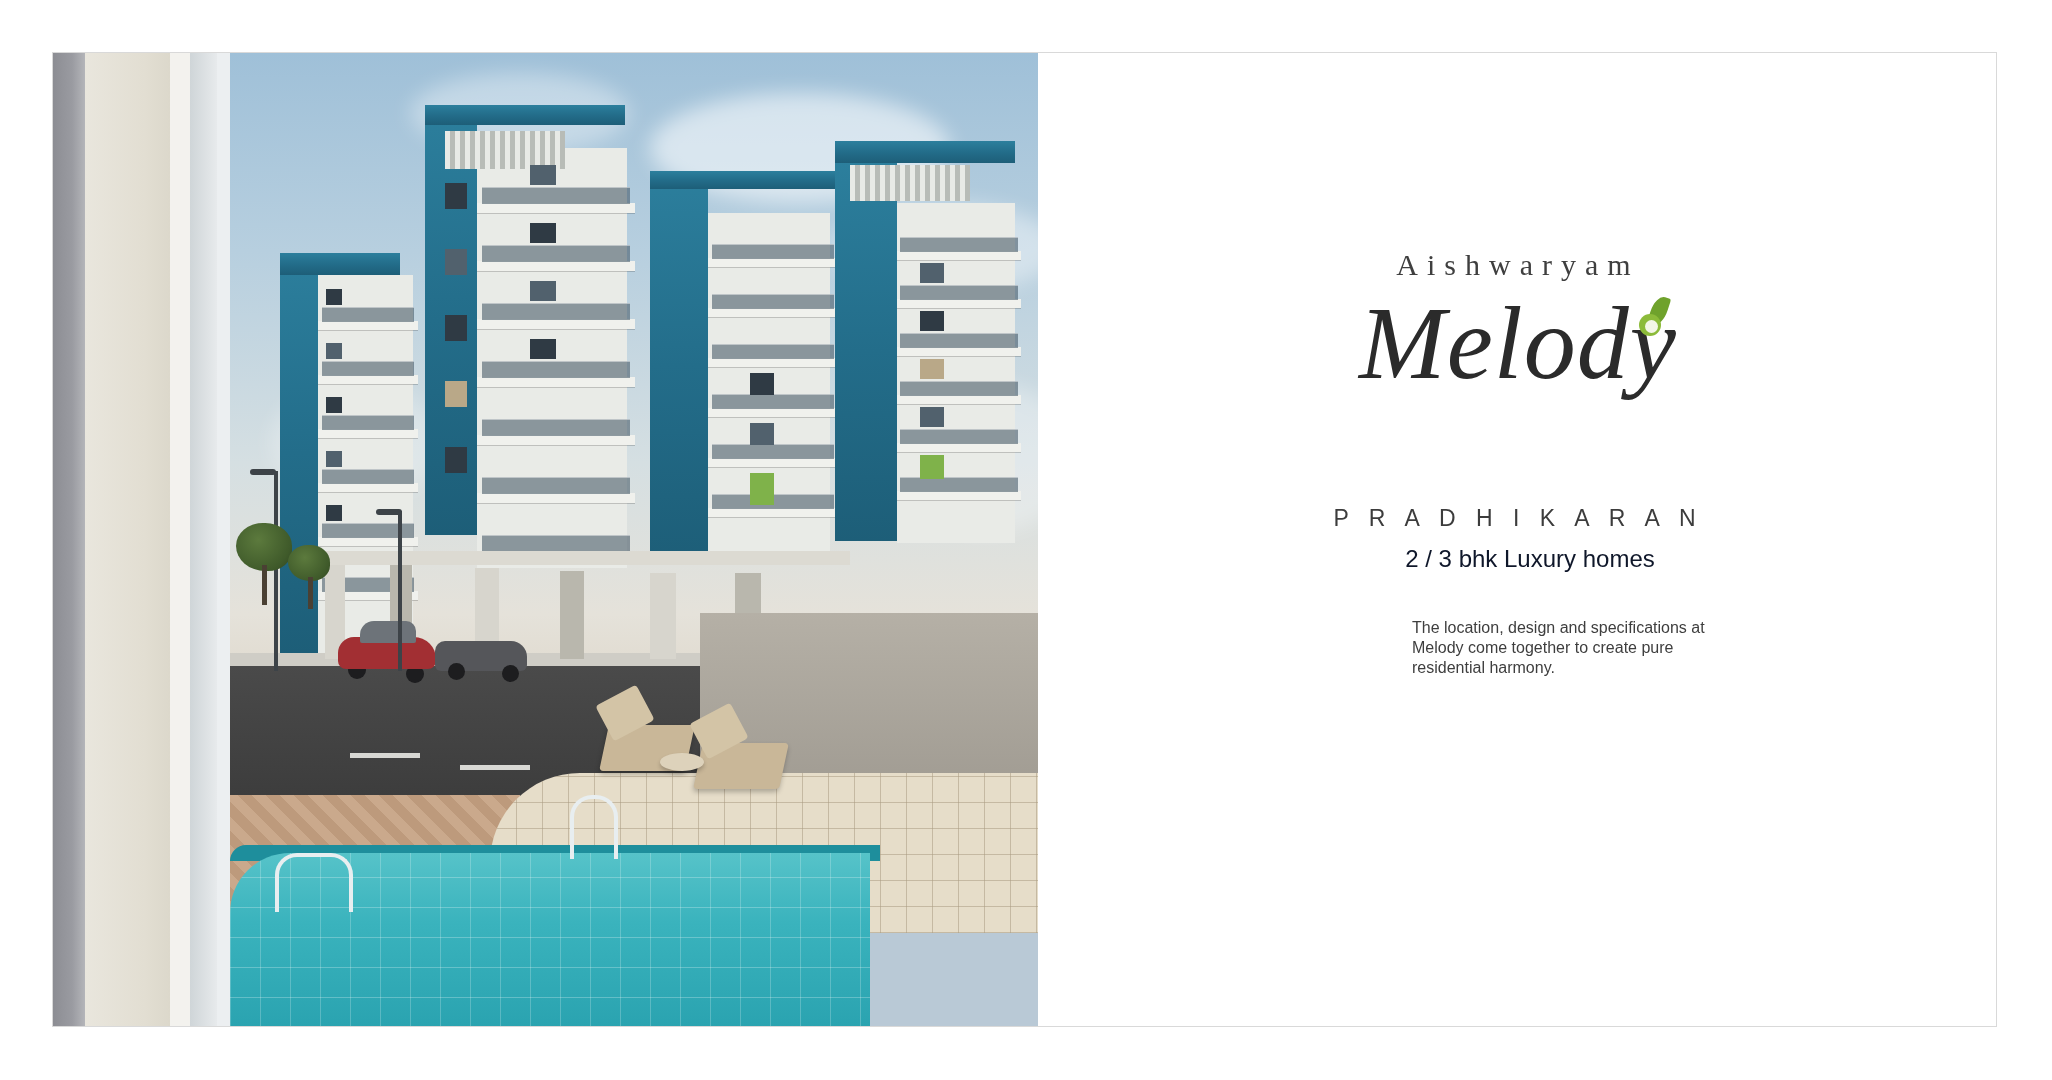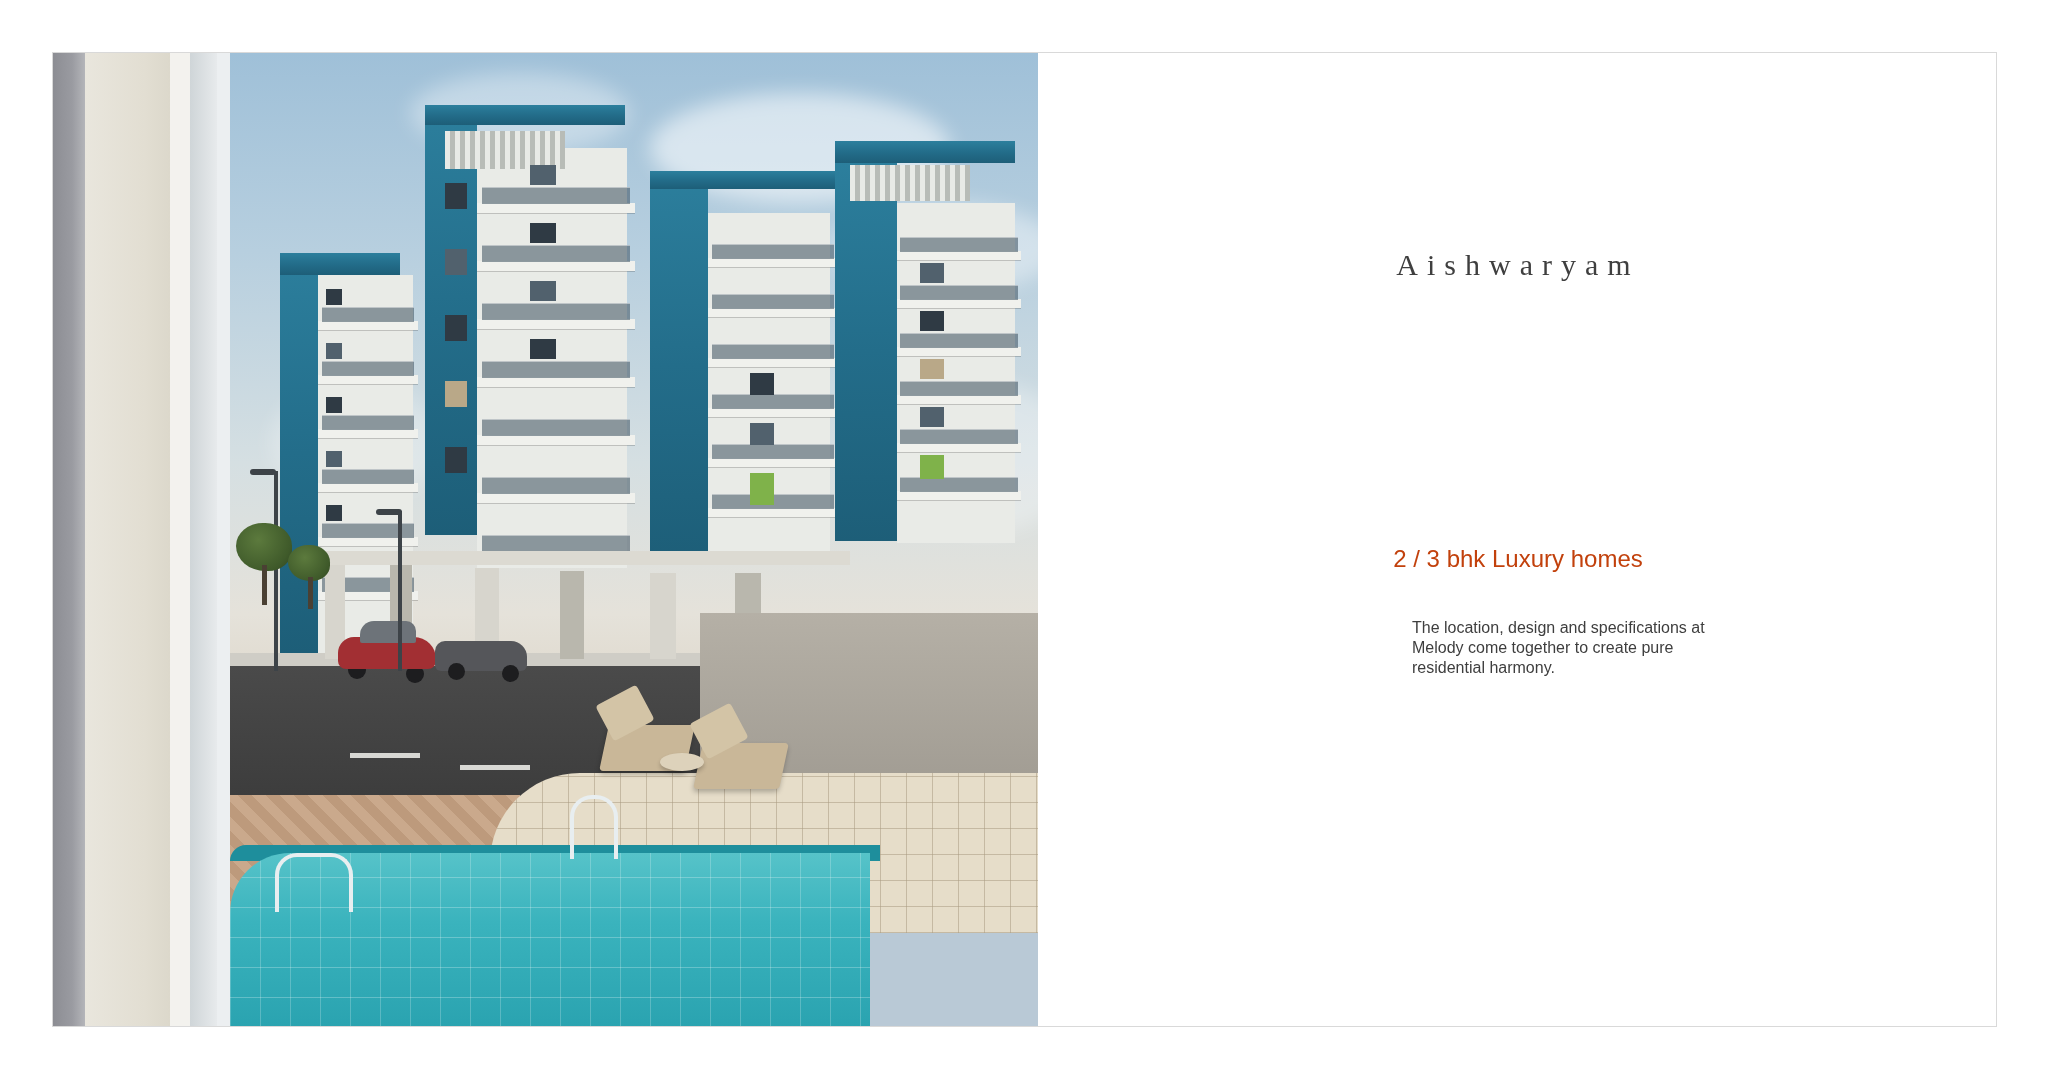--- a/index.html
+++ b/index.html
@@ -302,21 +302,22 @@
     letter-spacing: 7px;
     color: #3c3c3c;
   }
   .subtitle {
     position: absolute;
     left: 0;
     top: 492px;
     width: 960px;
     text-align: center;
     font-size: 24px;
-    color: #c2410c;
+    color: #0f172a;
+    padding-left: 12px;
   }
 
   .copy {
     position: absolute;
     left: 374px;
     top: 565px;
     width: 320px;
   }
   .copy p {
     margin: 0 0 22px 0;
@@ -509,22 +510,31 @@
         <div class="tree-trunk" style="left:78px; top:524px; height:32px;"></div>
 
       </div>
     </div>
 
     <div class="text-panel">
 
       <div class="brand-block">
         <div class="brand-top">Aishwaryam</div>
 
+        <div class="brand-main">
+          <div class="brand-script">Melody</div>
+          <div class="leaf">
+            <div class="l1"></div>
+            <div class="l2"></div>
+            <div class="l3"></div>
+          </div>
+        </div>
       </div>
 
+      <div class="loc">P R A D H I K A R A N</div>
 
       <div class="subtitle">2 / 3 bhk Luxury homes</div>
 
       <div class="copy">
         <p>The location, design and specifications at Melody come together to create pure residential harmony.</p>
       </div>
 
     </div>
 
   </div>

